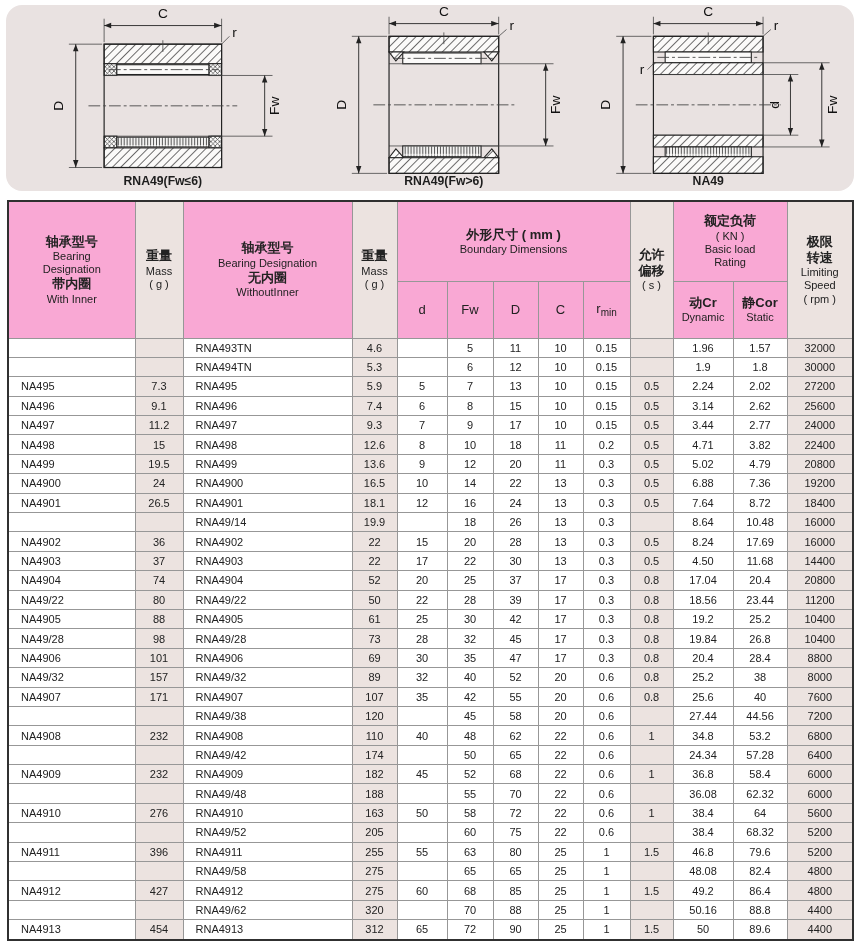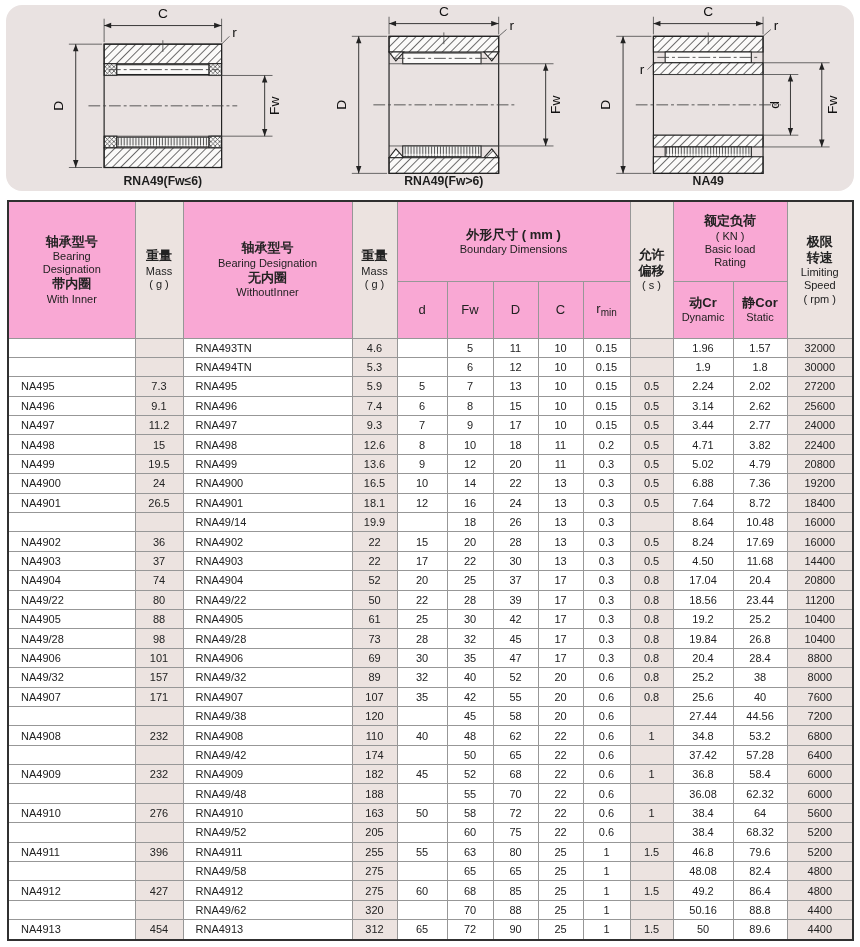--- a/index.html
+++ b/index.html
@@ -601,21 +601,21 @@
           <td class="left"></td>
           <td class="shade"></td>
           <td class="left">RNA49/42</td>
           <td class="shade">174</td>
           <td></td>
           <td>50</td>
           <td>65</td>
           <td>22</td>
           <td>0.6</td>
           <td class="shade"></td>
-          <td>37.42</td>
+          <td>24.34</td>
           <td>57.28</td>
           <td class="shade">6400</td>
         </tr>
         <tr>
           <td class="left">NA4909</td>
           <td class="shade">232</td>
           <td class="left">RNA4909</td>
           <td class="shade">182</td>
           <td>45</td>
           <td>52</td>

